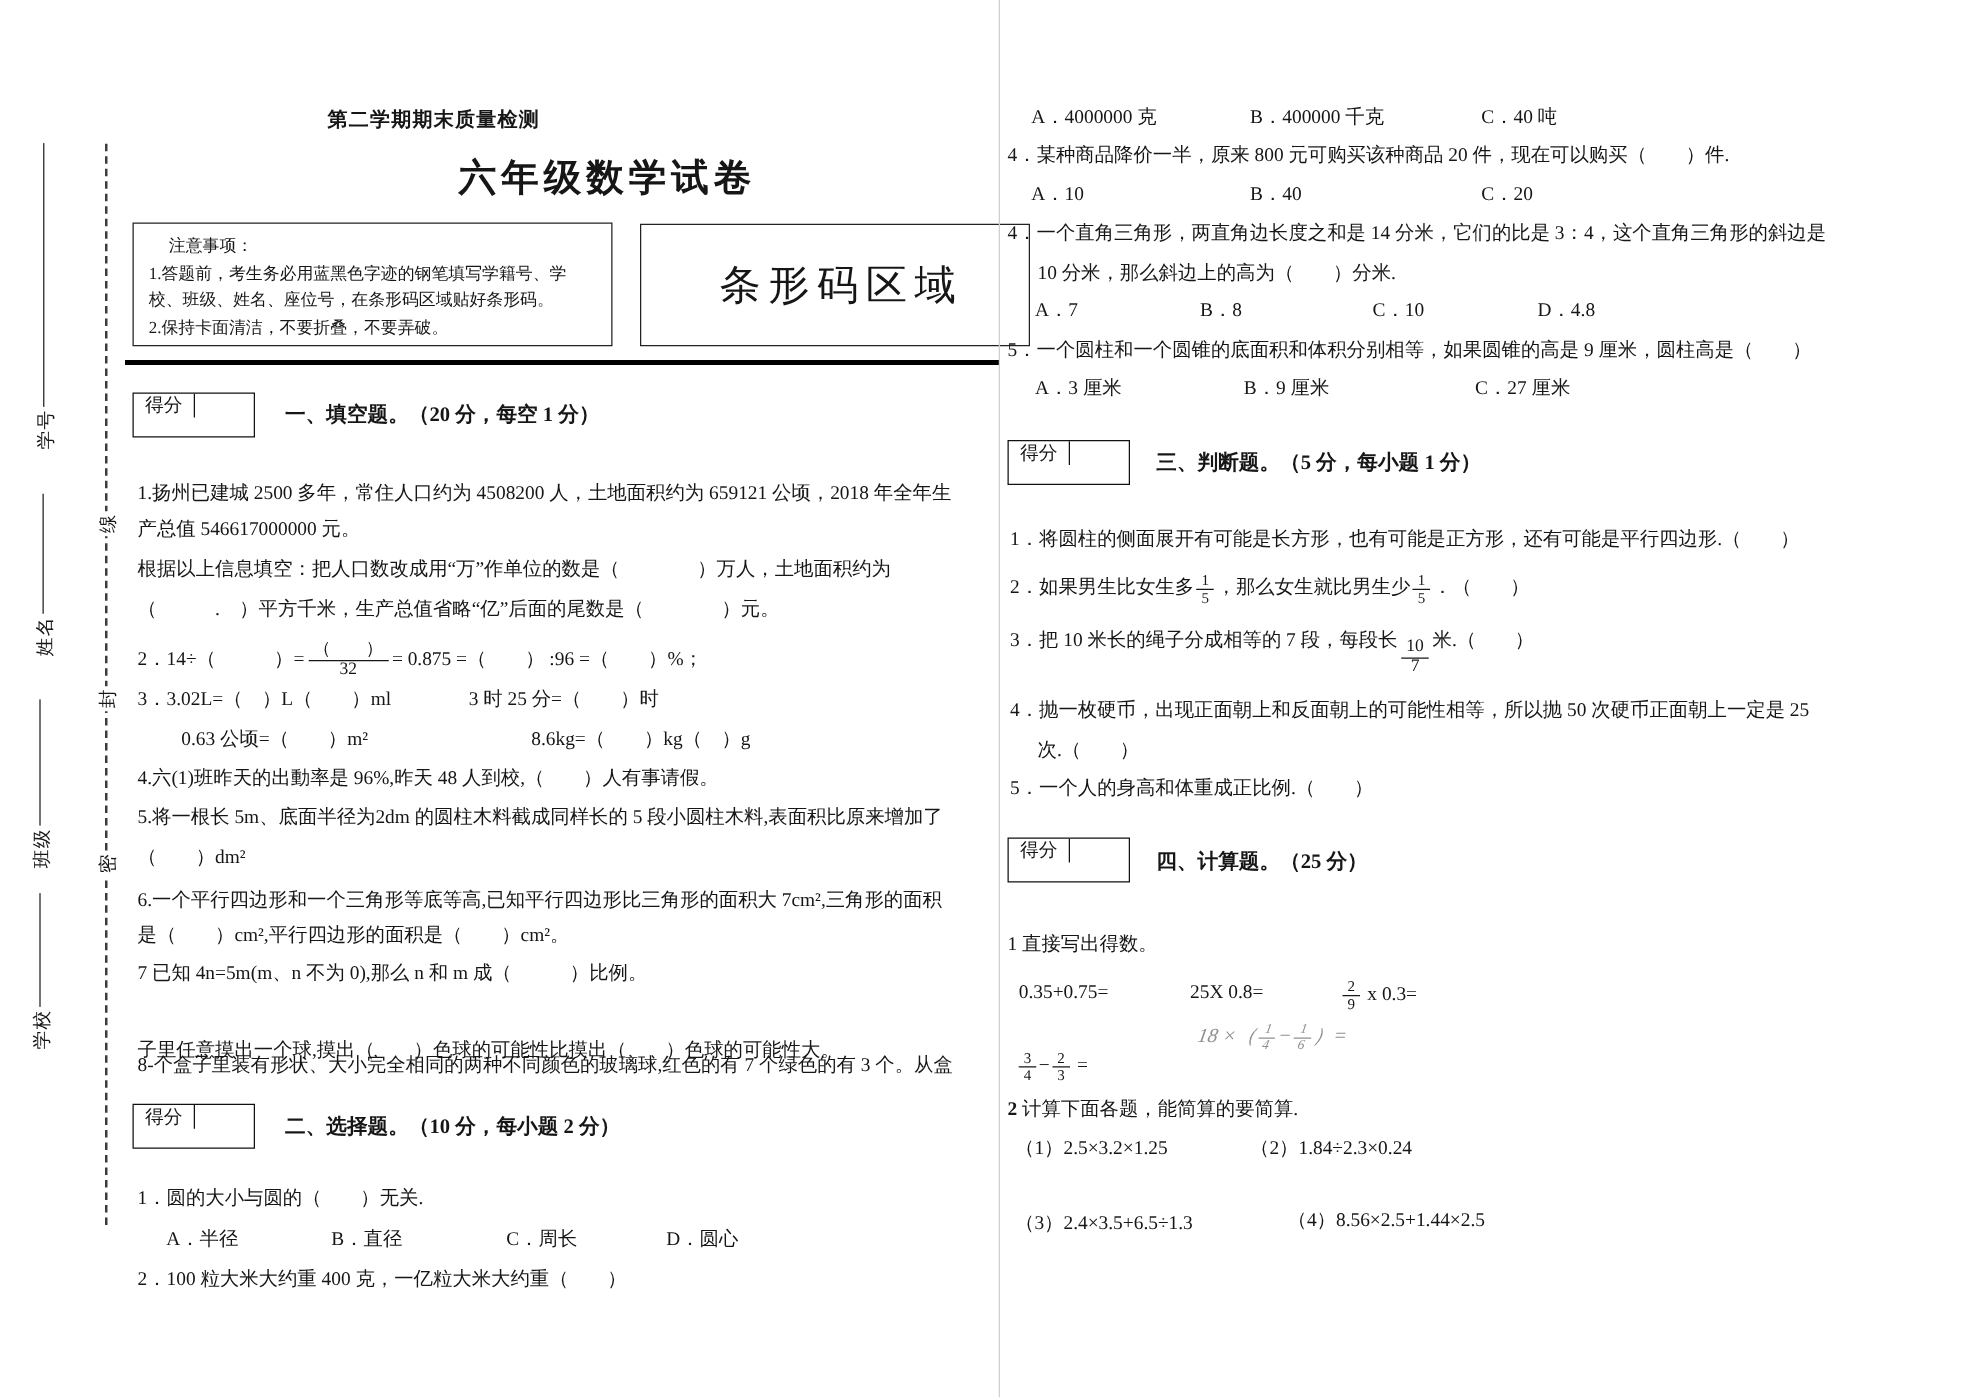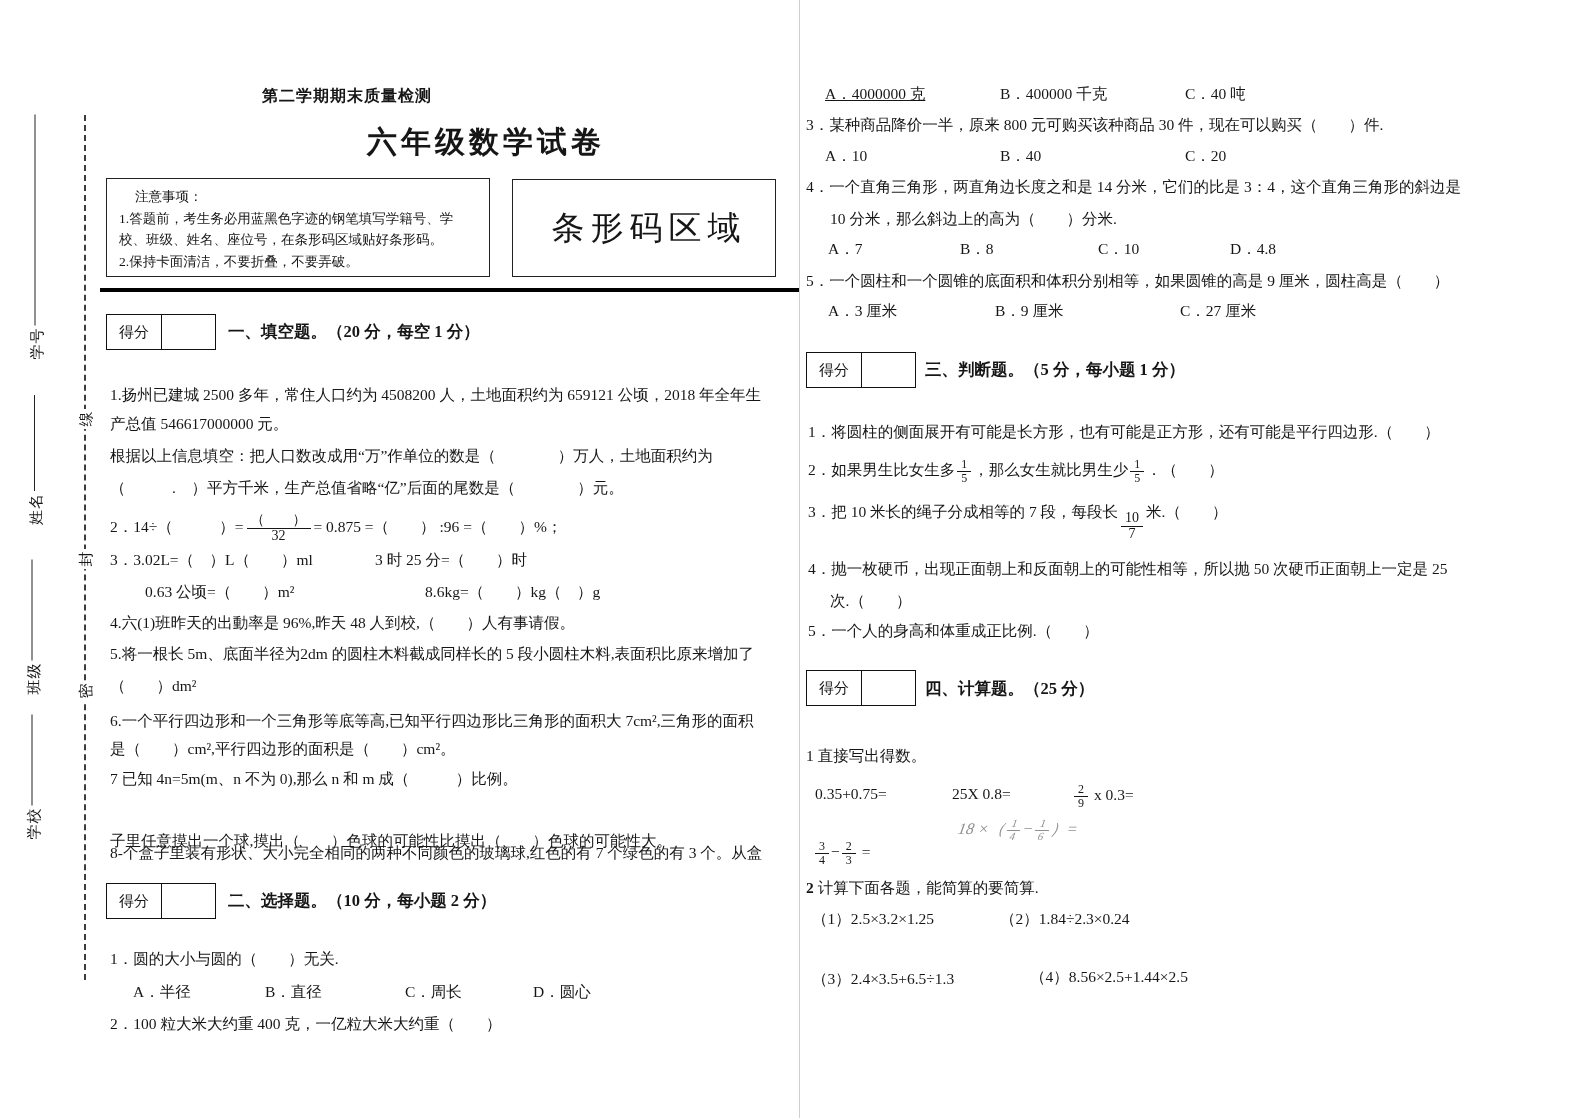--- a/index.html
+++ b/index.html
@@ -9,28 +9,28 @@
   .b{font-weight:bold;}
   .heading{font-size:16.5px;font-weight:bold;}
   .title1{position:absolute;font-family:"Liberation Sans","DejaVu Sans",sans-serif;
           font-weight:bold;font-size:16px;letter-spacing:1px;white-space:nowrap;}
   .title2{position:absolute;font-family:"Liberation Sans","DejaVu Sans",sans-serif;
           font-weight:bold;font-size:30px;letter-spacing:4px;white-space:nowrap;}
   .noticebox{position:absolute;left:106px;top:178px;width:384px;height:99px;
              border:1.6px solid #222;box-sizing:border-box;padding:7px 10px 0 12px;
              font-size:13.5px;line-height:21.5px;}
   .noticebox .nh{text-indent:16px;}
-  .barcodebox{position:absolute;left:512px;top:179px;width:264px;height:98px;
+  .barcodebox{position:absolute;left:512px;top:179px;width:312px;height:98px;
               border:1.6px solid #222;box-sizing:border-box;display:flex;
               align-items:center;justify-content:center;}
   .barcodebox .bl{font-size:33px;letter-spacing:6px;padding-left:10px;}
   .divider{position:absolute;left:100px;top:288px;width:700px;height:3.5px;background:#000;}
   .colsep{position:absolute;left:799px;top:0;width:1px;height:1118px;background:#cfcfcf;}
-  .scorebox{position:absolute;width:110px;height:36px;border:1.8px solid #111;
-            box-sizing:border-box;display:flex;}
+  .scorebox{position:absolute;width:98px;height:36px;border:1.8px solid #111;
+            box-sizing:border-box;display:flex;flex-direction:column;}
   .sb-label{width:50%;border-right:1.8px solid #111;display:flex;align-items:center;
             justify-content:center;font-size:15px;}
   .sb-blank{flex:1;}
   .frac{display:inline-flex;flex-direction:column;align-items:center;vertical-align:middle;
         line-height:1.05;font-size:14px;margin:0 3px;}
   .frac .fn{border-bottom:1.3px solid #161616;padding:0 4px;}
   .frac .fd{padding:0 4px;}
   .frac-sm{font-size:12px;margin:0 2px;}
   .frac-low{transform:translateY(13px);}
   .hand{position:absolute;font-style:italic;color:#8f8f8f;font-size:16px;
@@ -129,25 +129,25 @@
   </div>
   <div class="t heading" style="left:228px;top:890px;">二、选择题。（10 分，每小题 2 分）</div>
 
   <div class="t" style="left:110px;top:948px;">1．圆的大小与圆的（　　）无关.</div>
   <div class="t" style="left:133px;top:981px;">A．半径</div>
   <div class="t" style="left:265px;top:981px;">B．直径</div>
   <div class="t" style="left:405px;top:981px;">C．周长</div>
   <div class="t" style="left:533px;top:981px;">D．圆心</div>
   <div class="t" style="left:110px;top:1013px;">2．100 粒大米大约重 400 克，一亿粒大米大约重（　　）</div>
 
-  <div class="t" style="left:825px;top:83px;text-decoration:underline;">A．4000000 克</div>
+  <div class="t" style="left:825px;top:83px;">A．4000000 克</div>
   <div class="t" style="left:1000px;top:83px;">B．400000 千克</div>
   <div class="t" style="left:1185px;top:83px;">C．40 吨</div>
 
-  <div class="t" style="left:806px;top:114px;">3．某种商品降价一半，原来 800 元可购买该种商品 30 件，现在可以购买（　　）件.</div>
+  <div class="t" style="left:806px;top:114px;">4．某种商品降价一半，原来 800 元可购买该种商品 20 件，现在可以购买（　　）件.</div>
   <div class="t" style="left:825px;top:145px;">A．10</div>
   <div class="t" style="left:1000px;top:145px;">B．40</div>
   <div class="t" style="left:1185px;top:145px;">C．20</div>
 
   <div class="t" style="left:806px;top:176px;">4．一个直角三角形，两直角边长度之和是 14 分米，它们的比是 3：4，这个直角三角形的斜边是</div>
   <div class="t" style="left:830px;top:208px;">10 分米，那么斜边上的高为（　　）分米.</div>
   <div class="t" style="left:828px;top:238px;">A．7</div>
   <div class="t" style="left:960px;top:238px;">B．8</div>
   <div class="t" style="left:1098px;top:238px;">C．10</div>
   <div class="t" style="left:1230px;top:238px;">D．4.8</div>

